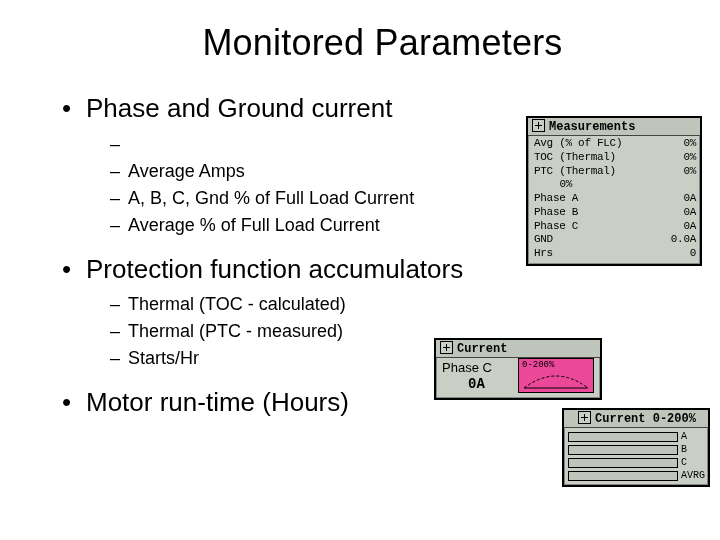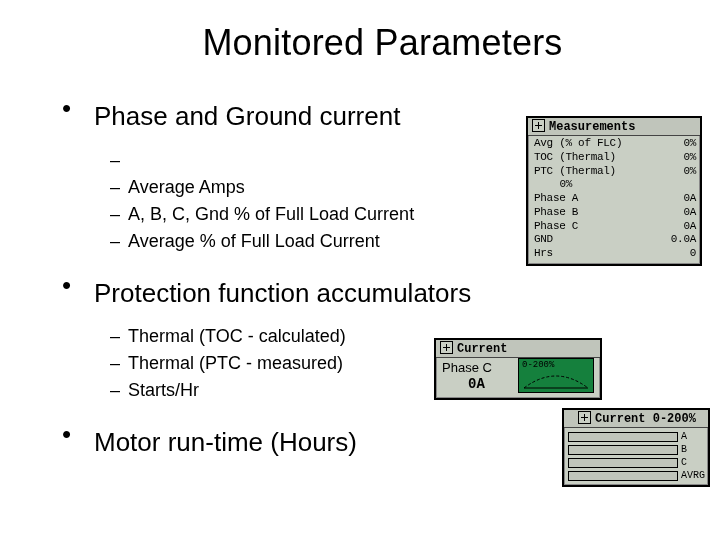--- a/index.html
+++ b/index.html
@@ -3,21 +3,21 @@
 <meta charset="utf-8">
 <style>
 html,body{margin:0;padding:0;background:#fff;}
 body{
   width:720px;height:540px;
   font-family:Arial,Helvetica,sans-serif;
   color:#000;box-sizing:border-box;position:relative;
 }
 .title{font-size:36px;text-align:center;padding-top:22px;letter-spacing:0.2px;padding-left:45px;}
 .content{padding:28px 0 0 62px;}
-.b1{font-size:26px;line-height:1.25;margin:8px;}
+.b1{font-size:26px;line-height:1.25;margin:0;}
 .sub{font-size:18px;line-height:1.5;margin:6px 0 14px 0;padding-left:48px;}
 .sub .line{display:flex;}
 .sub .dash{flex:0 0 18px;}
 .bdot{display:flex;}
 .bdot .bullet{flex:0 0 24px;font-size:26px;line-height:1.25;}
 
 
 .panel{
   position:absolute;border:2px solid #000;background:#c9cfc4;
   font-family:"Courier New",monospace;color:#000;
@@ -35,21 +35,21 @@
 }
 .rows{padding:1px 4px 3px 6px;}
 .row{display:flex;font-size:11px;line-height:1.25;letter-spacing:-0.3px;}
 .row .lab{flex:1;}
 .row .val{flex:0 0 38px;text-align:right;}
 
 
 #p2{}
 #p2 .box{
   position:absolute;left:82px;top:18px;width:74px;height:33px;
-  border:1px solid #000;background:#15803d;
+  border:1px solid #000;background:#ec4899;
 }
 #p2 .big{font-size:14px;font-weight:bold;position:absolute;}
 
 
 #p3 .rows2{padding:2px 2px 2px 4px;}
 #p3 .brow{display:flex;font-size:10px;line-height:1.2;align-items:center;margin:1px 0;}
 #p3 .bar2{flex:0 0 108px;height:8px;border:1px solid #000;background:#c0c5bb;margin-right:3px;}
 </style>
 </head>
 <body>

